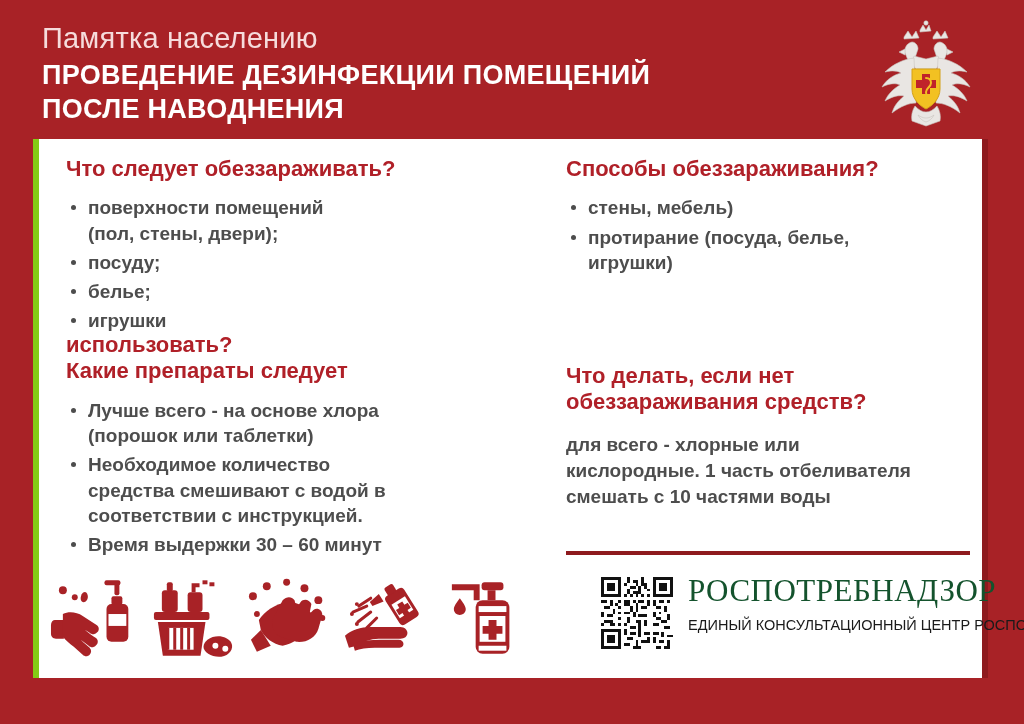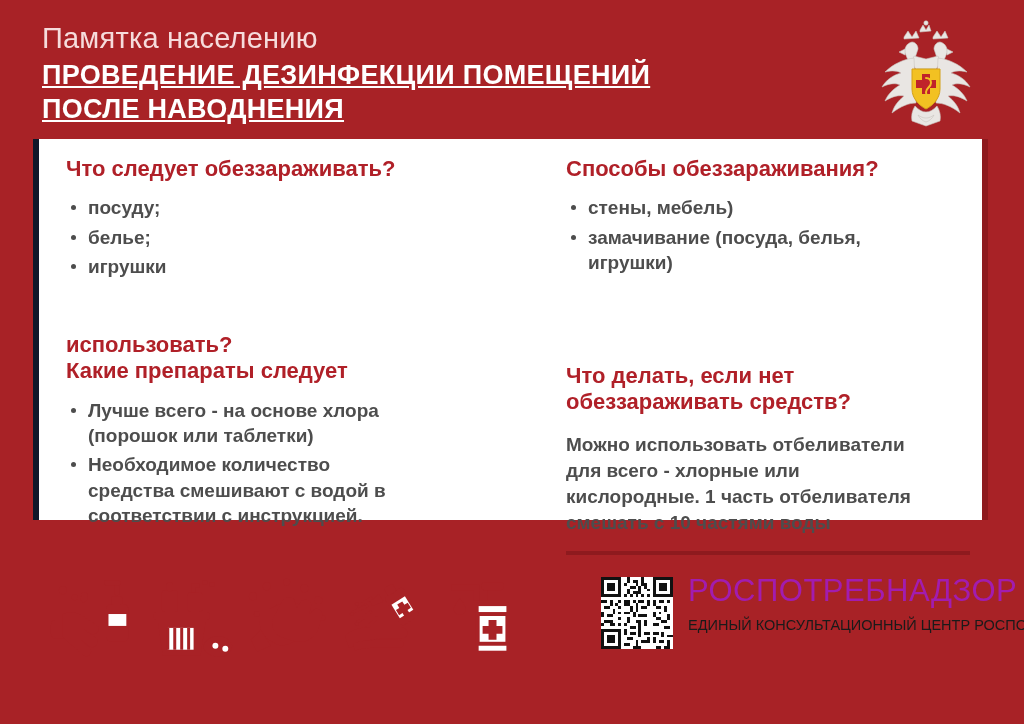--- a/index.html
+++ b/index.html
@@ -36,43 +36,42 @@
   .main-title {
     position: absolute;
     left: 42px;
     top: 58px;
     font-size: 27px;
     font-weight: bold;
     color: #ffffff;
     line-height: 1.26;
     letter-spacing: 0.3px;
     text-transform: uppercase;
-    text-decoration: underline;
   }
   .main-title span { display: block; }
 
   
   .emblem {
     position: absolute;
     right: 42px;
     top: 20px;
     width: 112px;
     height: 108px;
   }
 
   
   .card {
     position: absolute;
     left: 33px;
     top: 139px;
     width: 955px;
-    height: 381px;
+    height: 539px;
     background: #ffffff;
     box-sizing: border-box;
-    border-left: 6px solid #0f172a;
+    border-left: 6px solid #84cc16;
     border-right: 6px solid #8e1a1e;
   }
   .col {
     position: absolute;
     top: 0;
     box-sizing: border-box;
   }
   .col-left  { left: 27px;  width: 470px; }
   .col-right { left: 527px; width: 410px; }
 
@@ -158,22 +157,23 @@
     width: 72px;
     height: 72px;
   }
   .brand-name {
     position: absolute;
     left: 122px;
     top: 2px;
     font-size: 31px;
     font-weight: normal;
     letter-spacing: 0.5px;
-    color: #a21caf;
+    color: #14532d;
     white-space: nowrap;
+    font-family: Liberation Serif, serif;
   }
   .brand-sub {
     position: absolute;
     left: 122px;
     top: 44px;
     font-size: 14.5px;
     color: #1a1a1a;
     line-height: 1.45;
     white-space: nowrap;
   }
@@ -226,20 +226,24 @@
   <div class="card">
 
     <div class="col col-left">
 
       <div style="position:absolute; top:17px; left:0; width:470px;">
         <h2 class="sec-title">
           <span>Что следует обеззараживать?</span>
         </h2>
         <ul class="sec-list">
           <li>
+            <span>поверхности помещений</span>
+            <span>(пол, стены, двери);</span>
+          </li>
+          <li>
             <span>посуду;</span>
           </li>
           <li>
             <span>белье;</span>
           </li>
           <li>
             <span>игрушки</span>
           </li>
         </ul>
       </div>
@@ -252,48 +256,50 @@
         <ul class="sec-list">
           <li>
             <span>Лучше всего - на основе хлора</span>
             <span>(порошок или таблетки)</span>
           </li>
           <li>
             <span>Необходимое количество</span>
             <span>средства смешивают с водой в</span>
             <span>соответствии с инструкцией.</span>
           </li>
+          <li>
+            <span>Время выдержки 30 – 60 минут</span>
+          </li>
         </ul>
       </div>
     </div>
 
     <div class="col col-right">
 
       <div style="position:absolute; top:17px; left:0; width:410px;">
         <h2 class="sec-title">
           <span>Способы обеззараживания?</span>
         </h2>
         <ul class="sec-list">
           <li>
             <span>стены, мебель)</span>
           </li>
           <li>
-            <span>замачивание (посуда, белья,</span>
+            <span>протирание (посуда, белье,</span>
             <span>игрушки)</span>
           </li>
         </ul>
       </div>
 
       <div style="position:absolute; top:193px; left:0; width:410px;margin-top:31px;">
         <h2 class="sec-title">
           <span>Что делать, если нет</span>
-          <span>обеззараживать средств?</span>
+          <span>обеззараживания средств?</span>
         </h2>
         <p class="sec-para">
-          <span>Можно использовать отбеливатели</span>
           <span>для всего - хлорные или</span>
           <span>кислородные. 1 часть отбеливателя</span>
           <span>смешать с 10 частями воды</span>
         </p>
       </div>
     </div>
 
     <div class="divider"></div>
 
     <div class="pictos">

